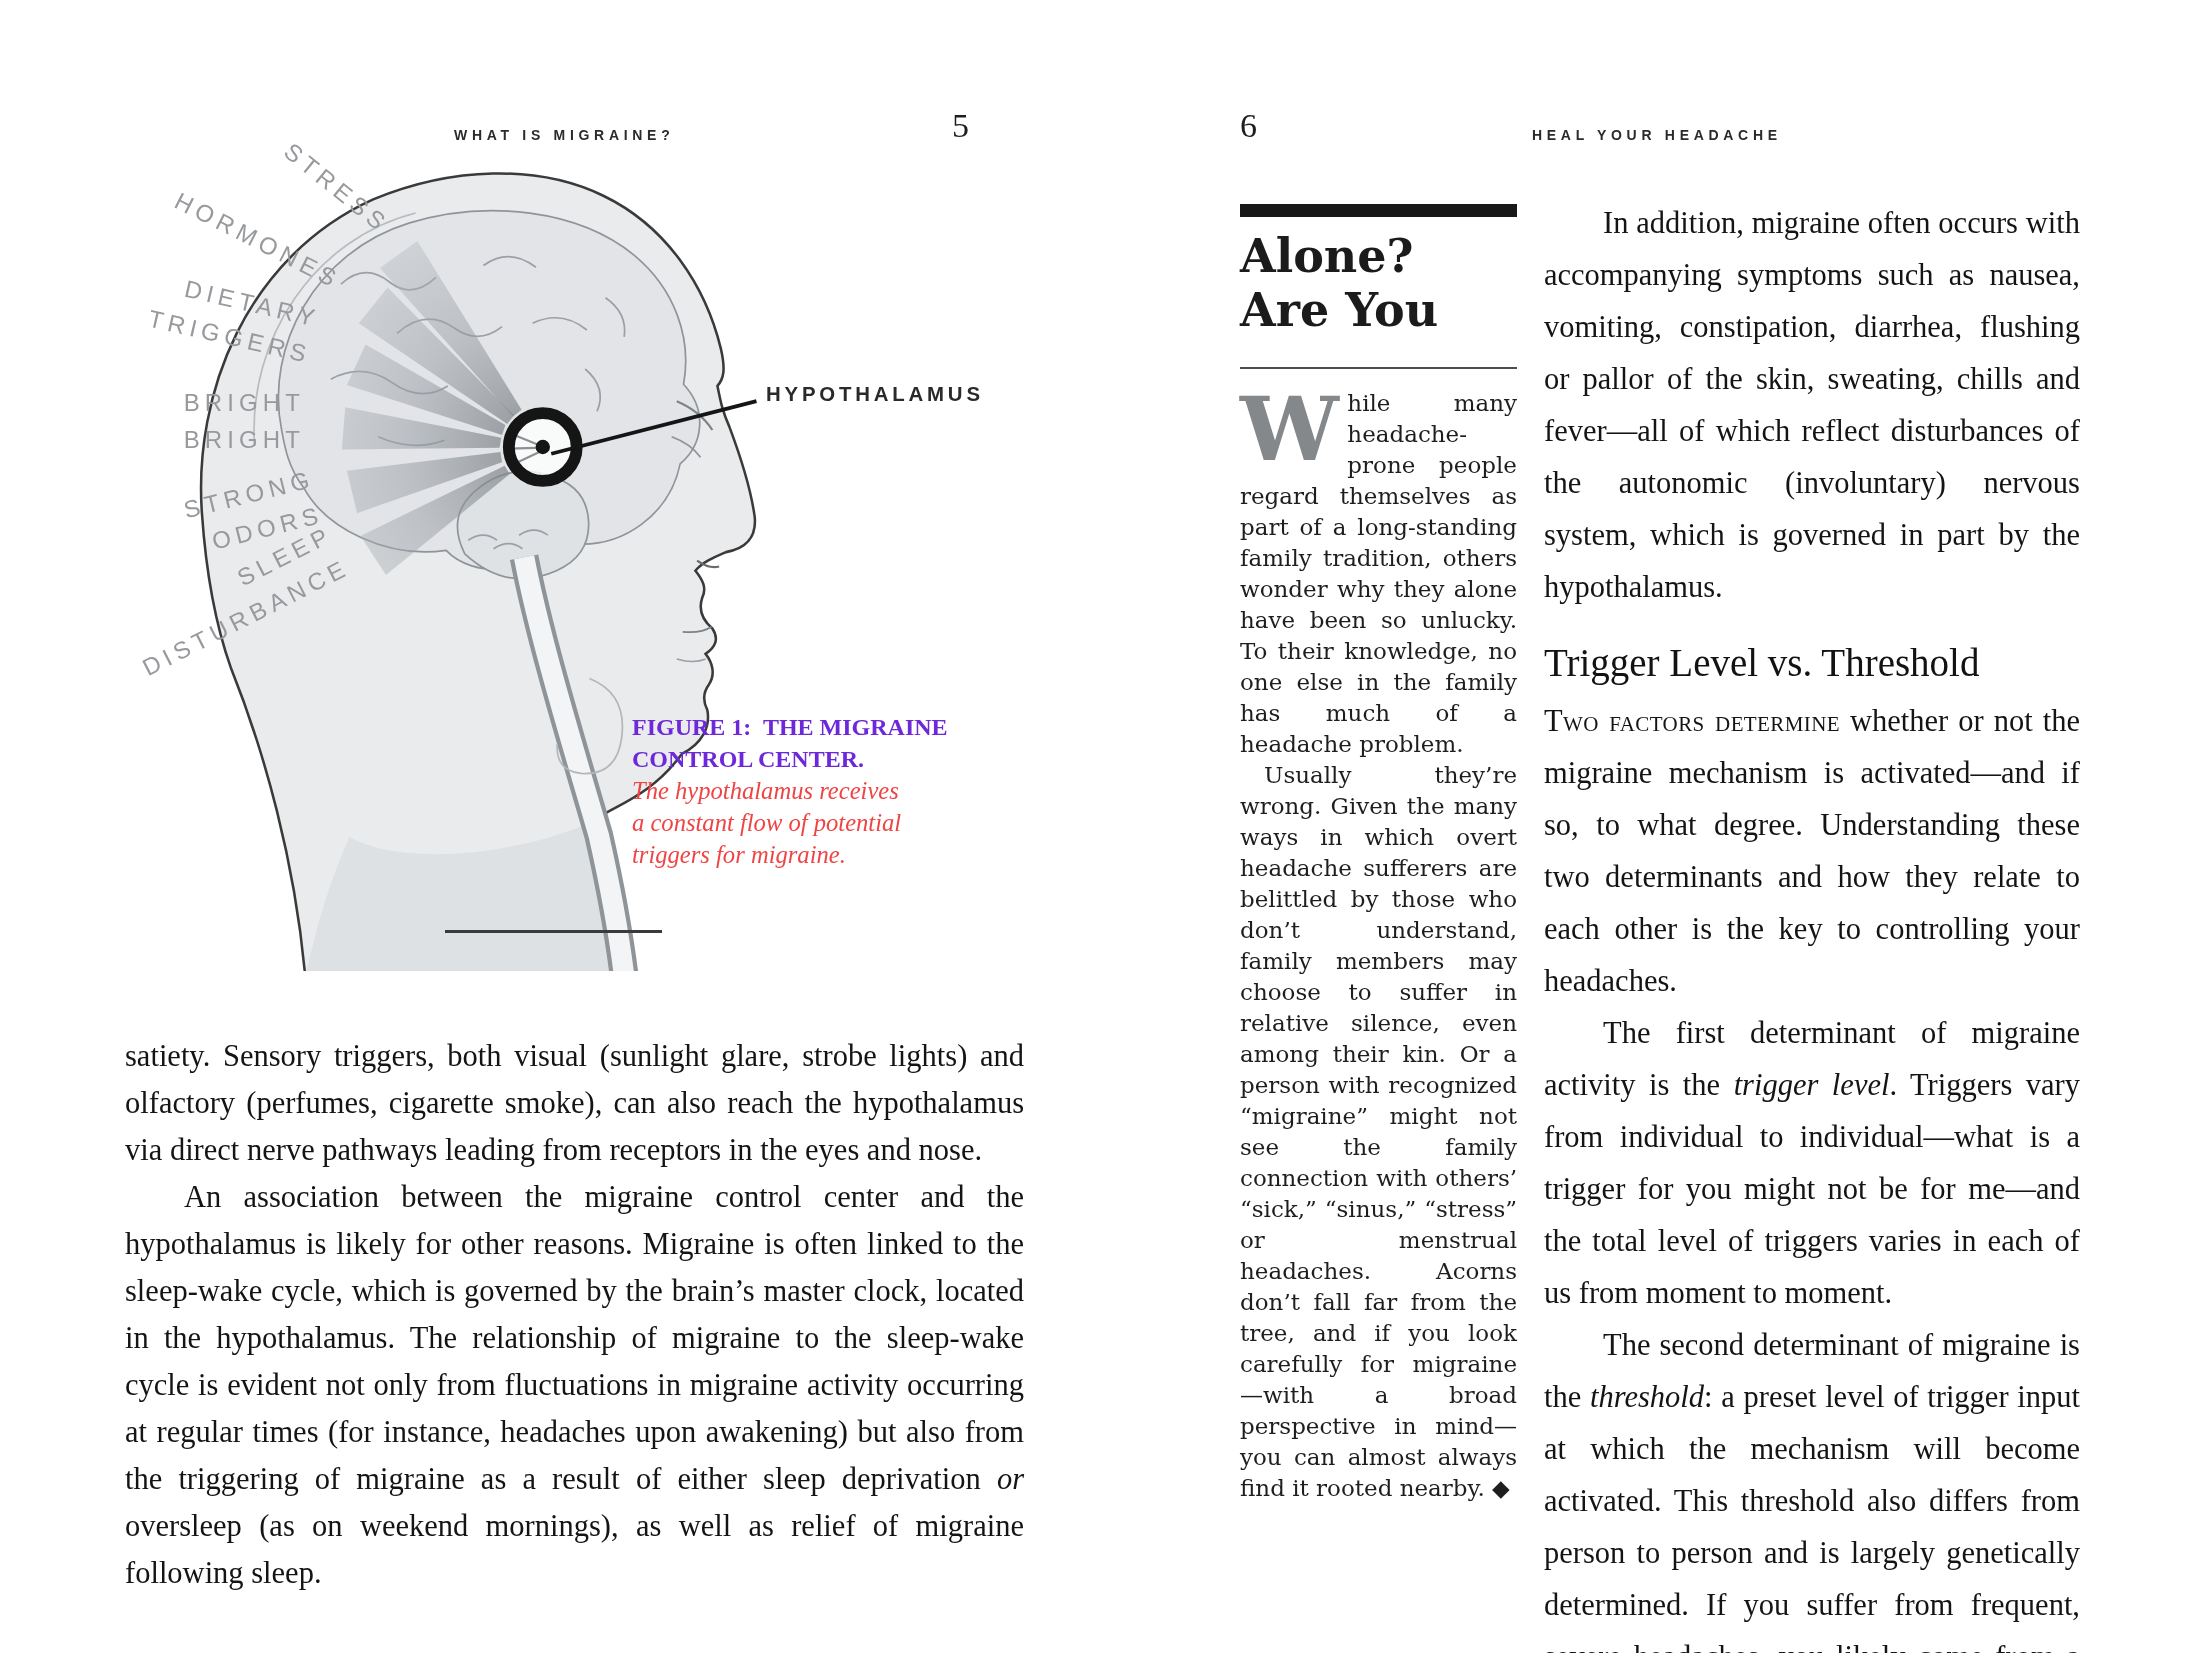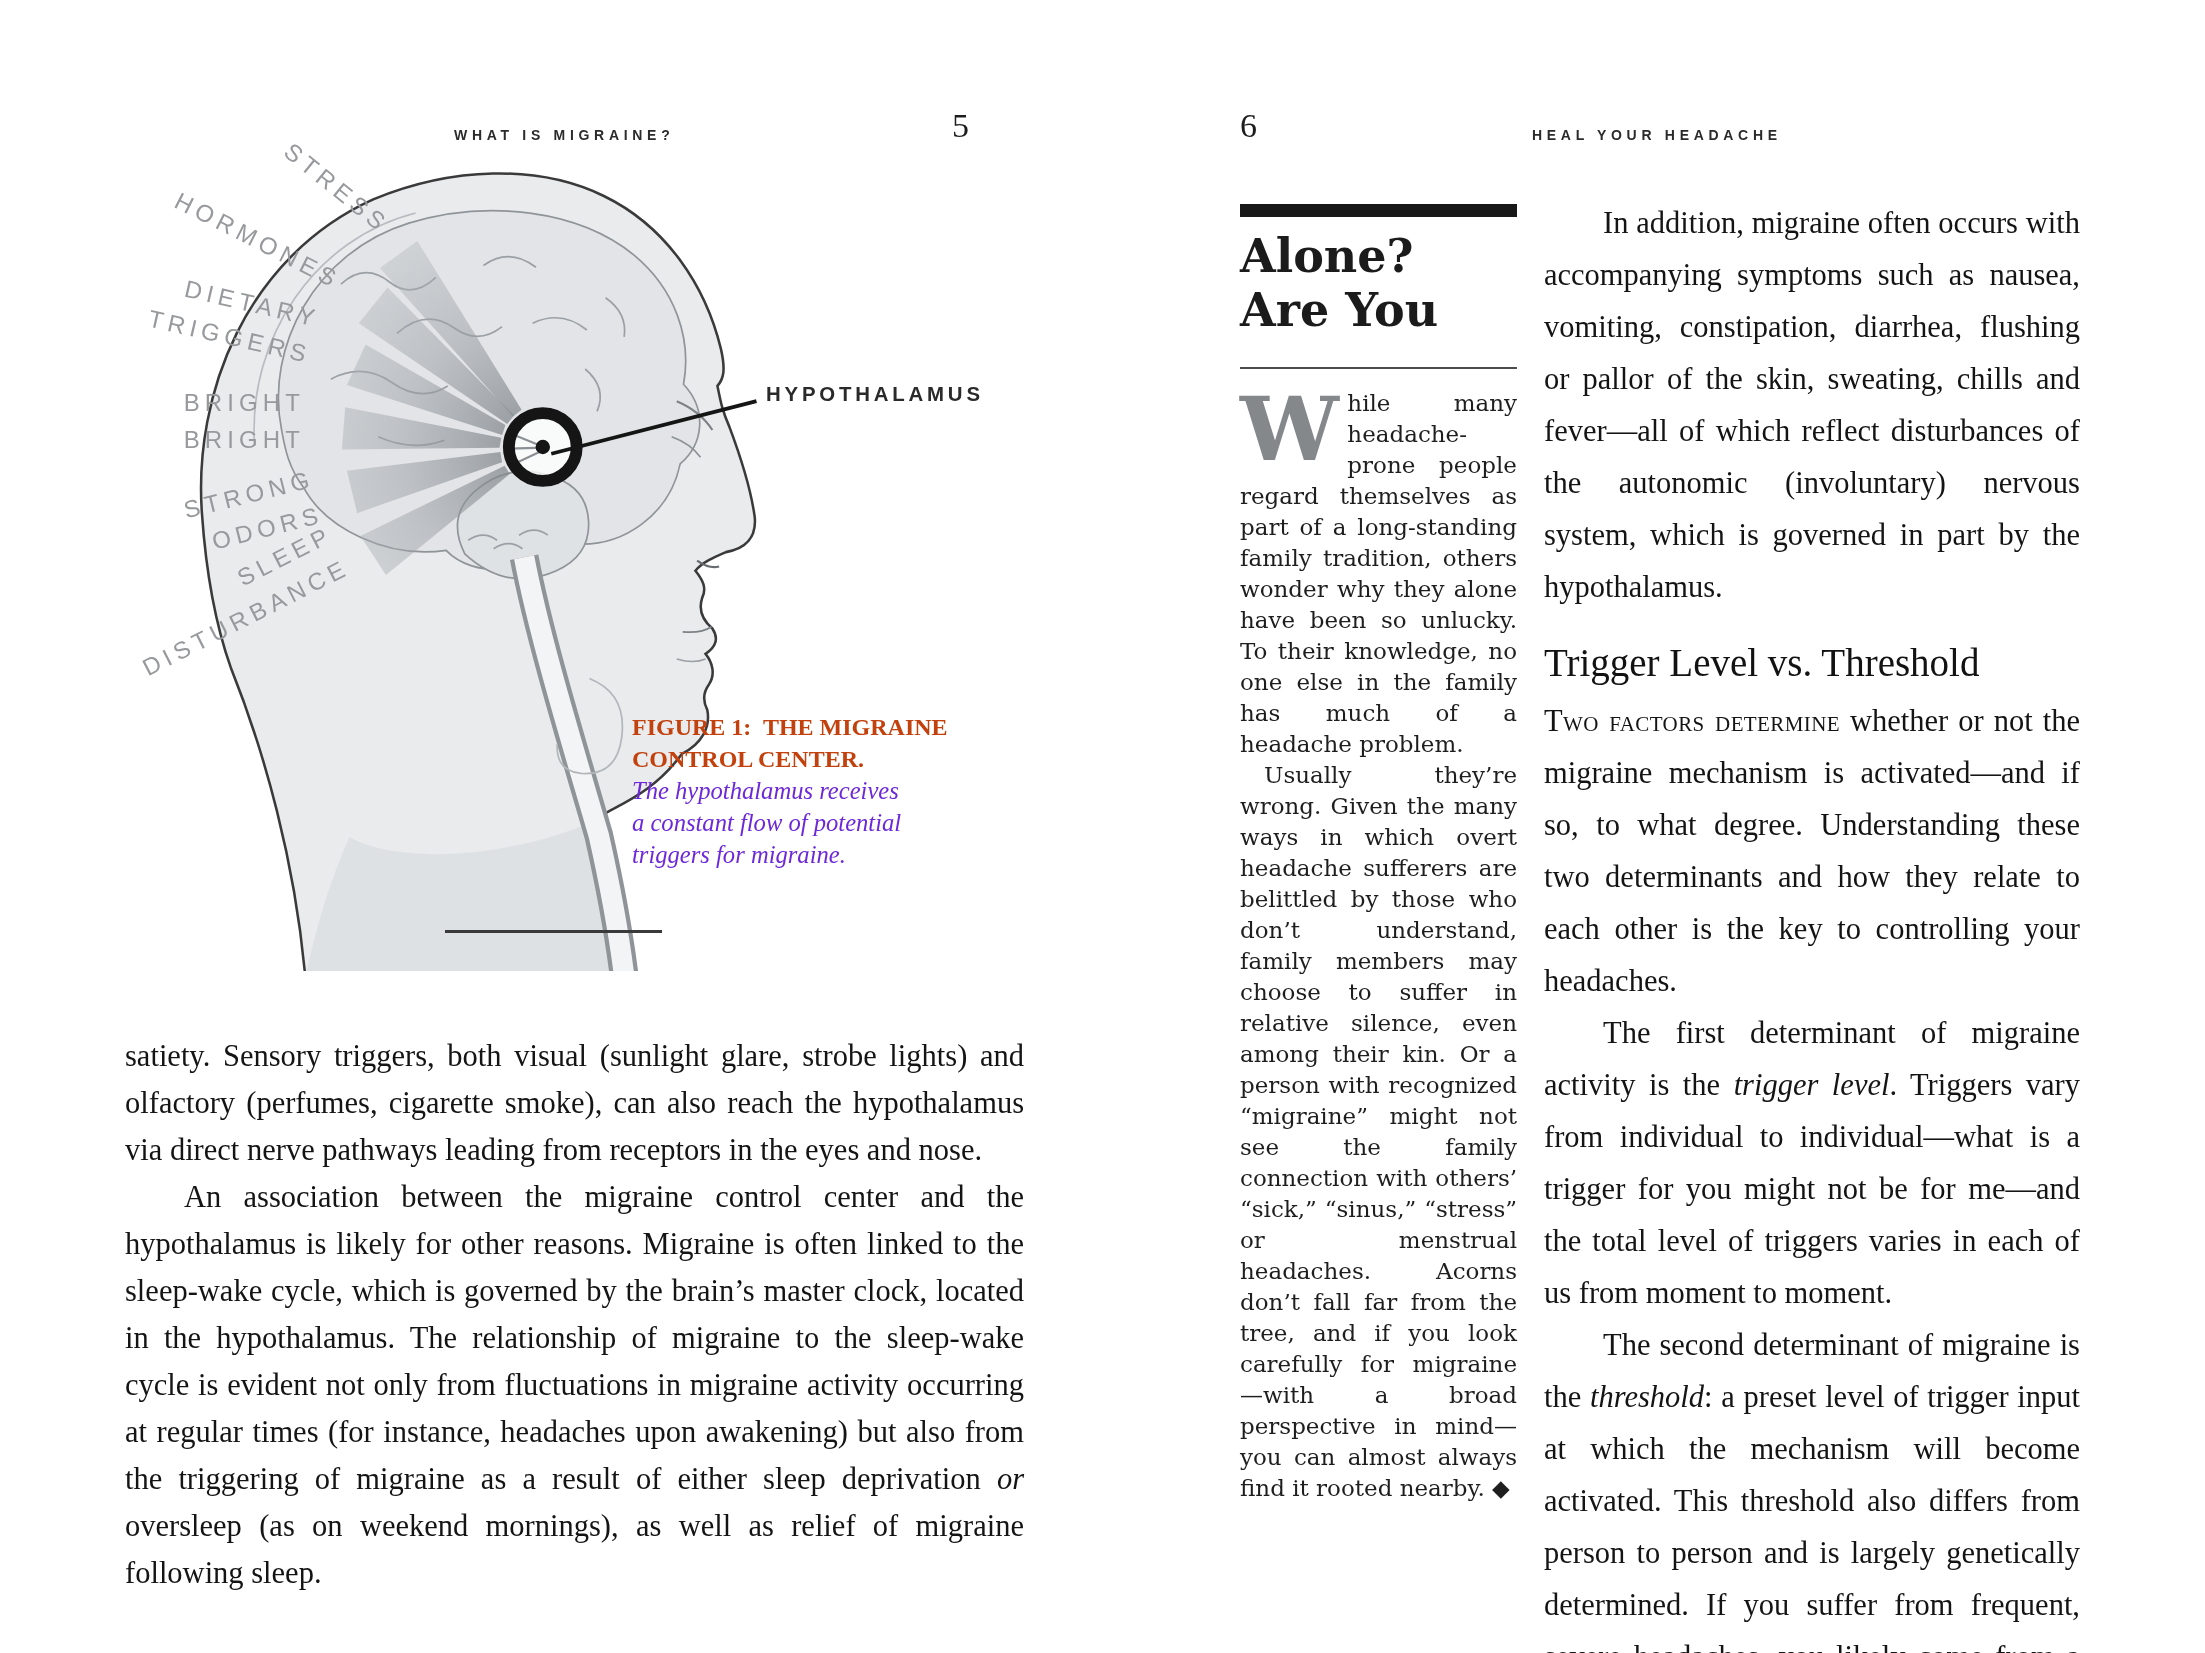--- a/index.html
+++ b/index.html
@@ -25,25 +25,25 @@
   .trigger-label span { display:block; }
 
   .hypo-label {
     font-family:"Liberation Sans", sans-serif;
     font-size:20.4px; letter-spacing:3.8px; font-weight:bold; color:#2a2a2a;
   }
 
   
   .fig-caption { width:322px; }
   .fig-caption .cap-bold {
-    font-weight:bold; font-size:24px; line-height:32px; color:#c2410c;
+    font-weight:bold; font-size:24px; line-height:32px; color:#6d28d9;
     white-space:pre-wrap;
   }
   .fig-caption .cap-italic {
-    font-style:italic; font-size:24.6px; line-height:32px; color:#6d28d9;
+    font-style:italic; font-size:24.6px; line-height:32px; color:#ef4444;
   }
   .fig-divider { background:#3a3a3a; height:2.5px; }
 
   
   .serif-col { font-size:30.5px; line-height:47px; text-align:justify; color:#141414; }
   .serif-col p { margin:0; }
   .indent { text-indent:59px; }
   .right-col { line-height:52px; }
   .section-heading {
     font-size:39px; line-height:46px; font-weight:normal; color:#121212;

